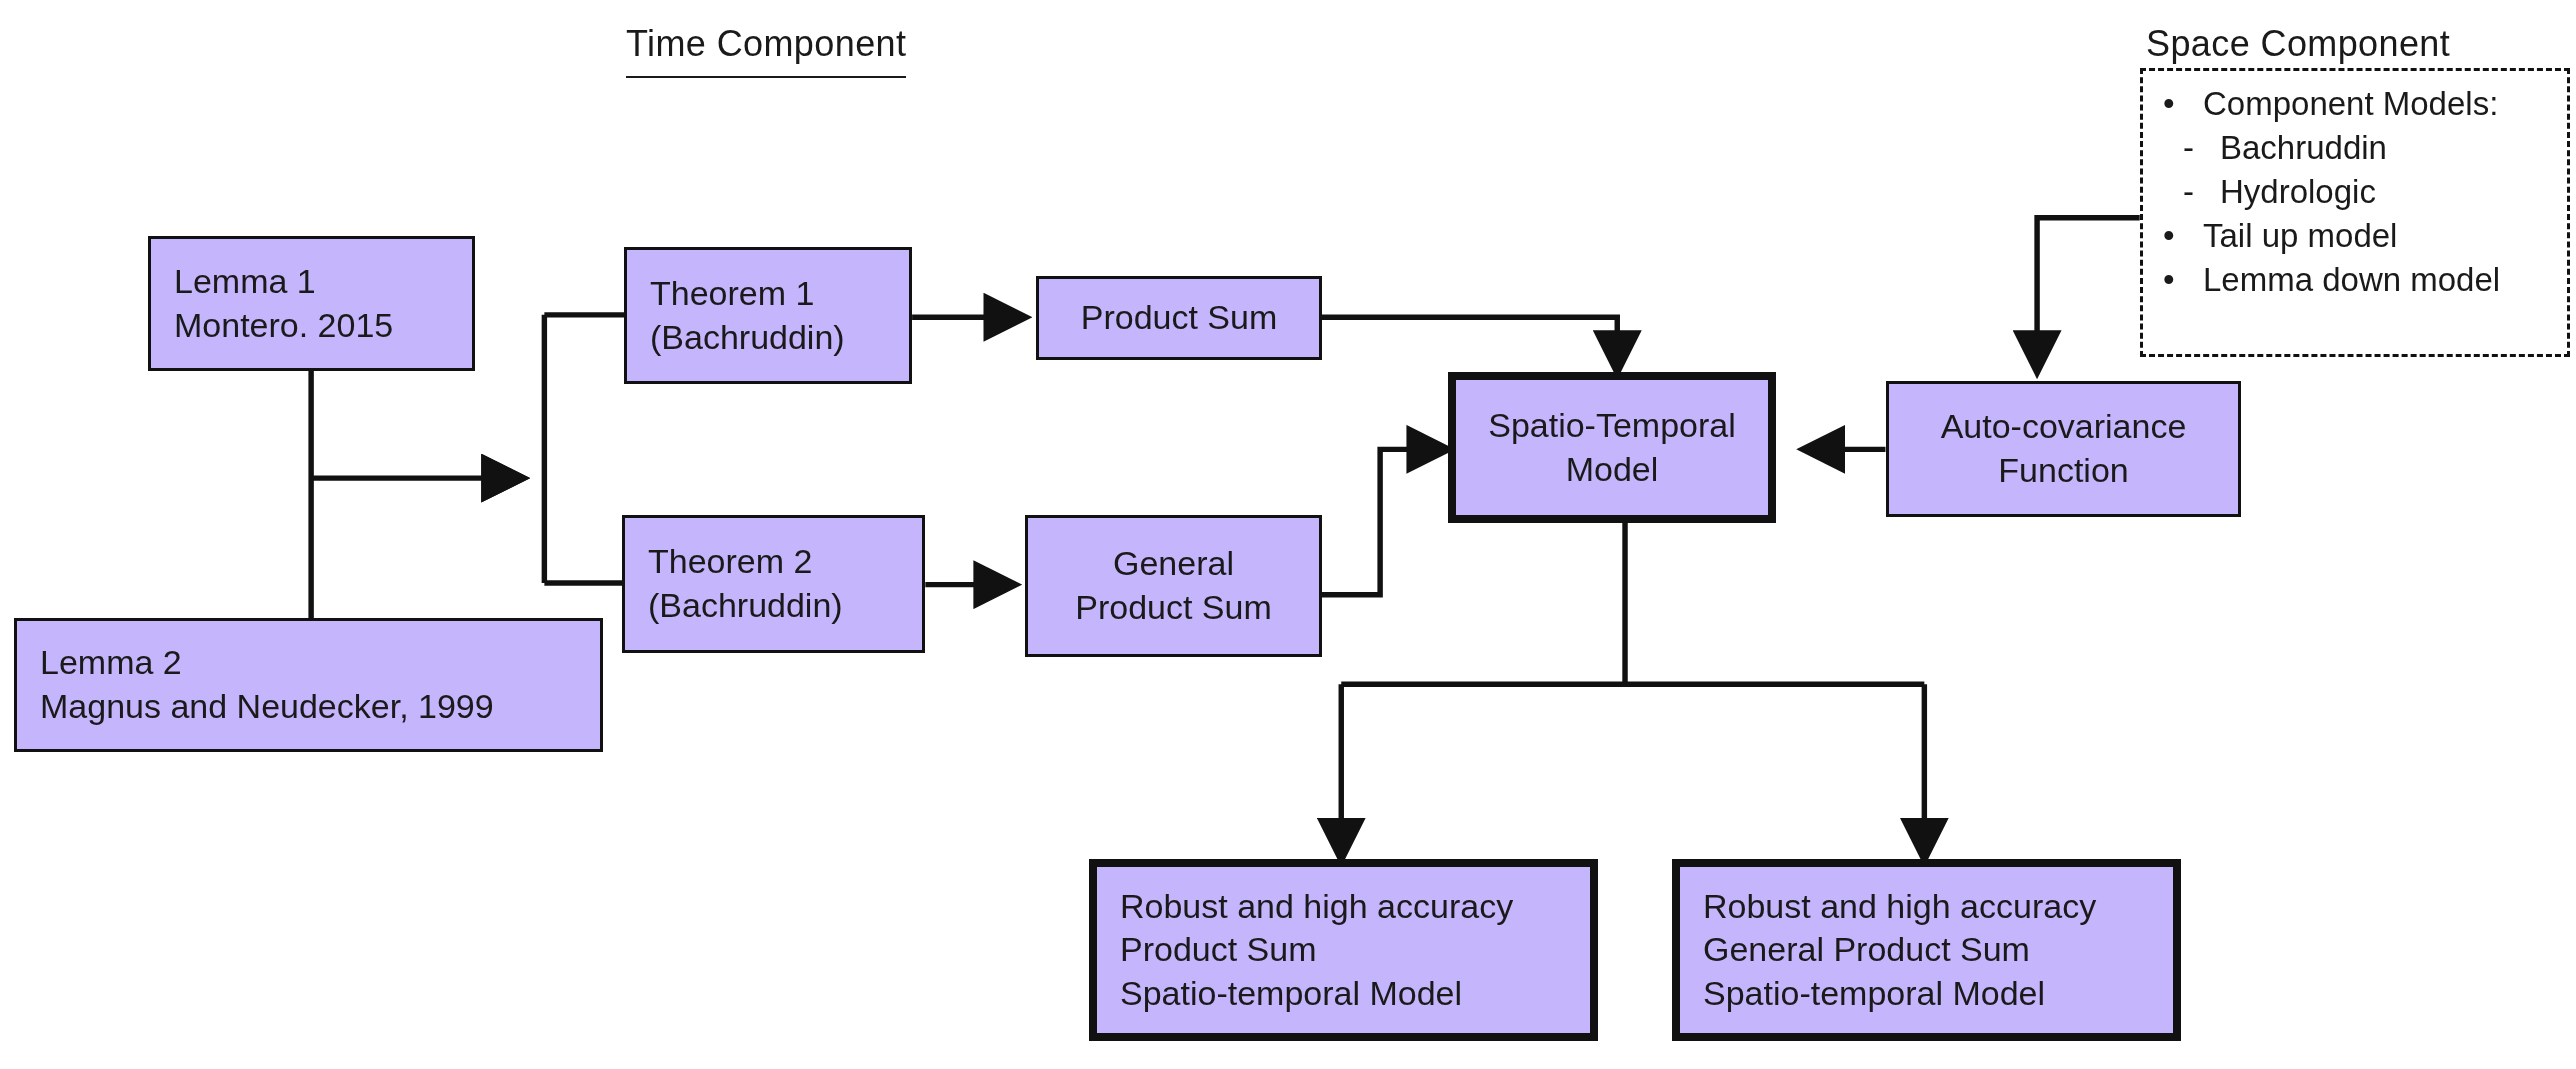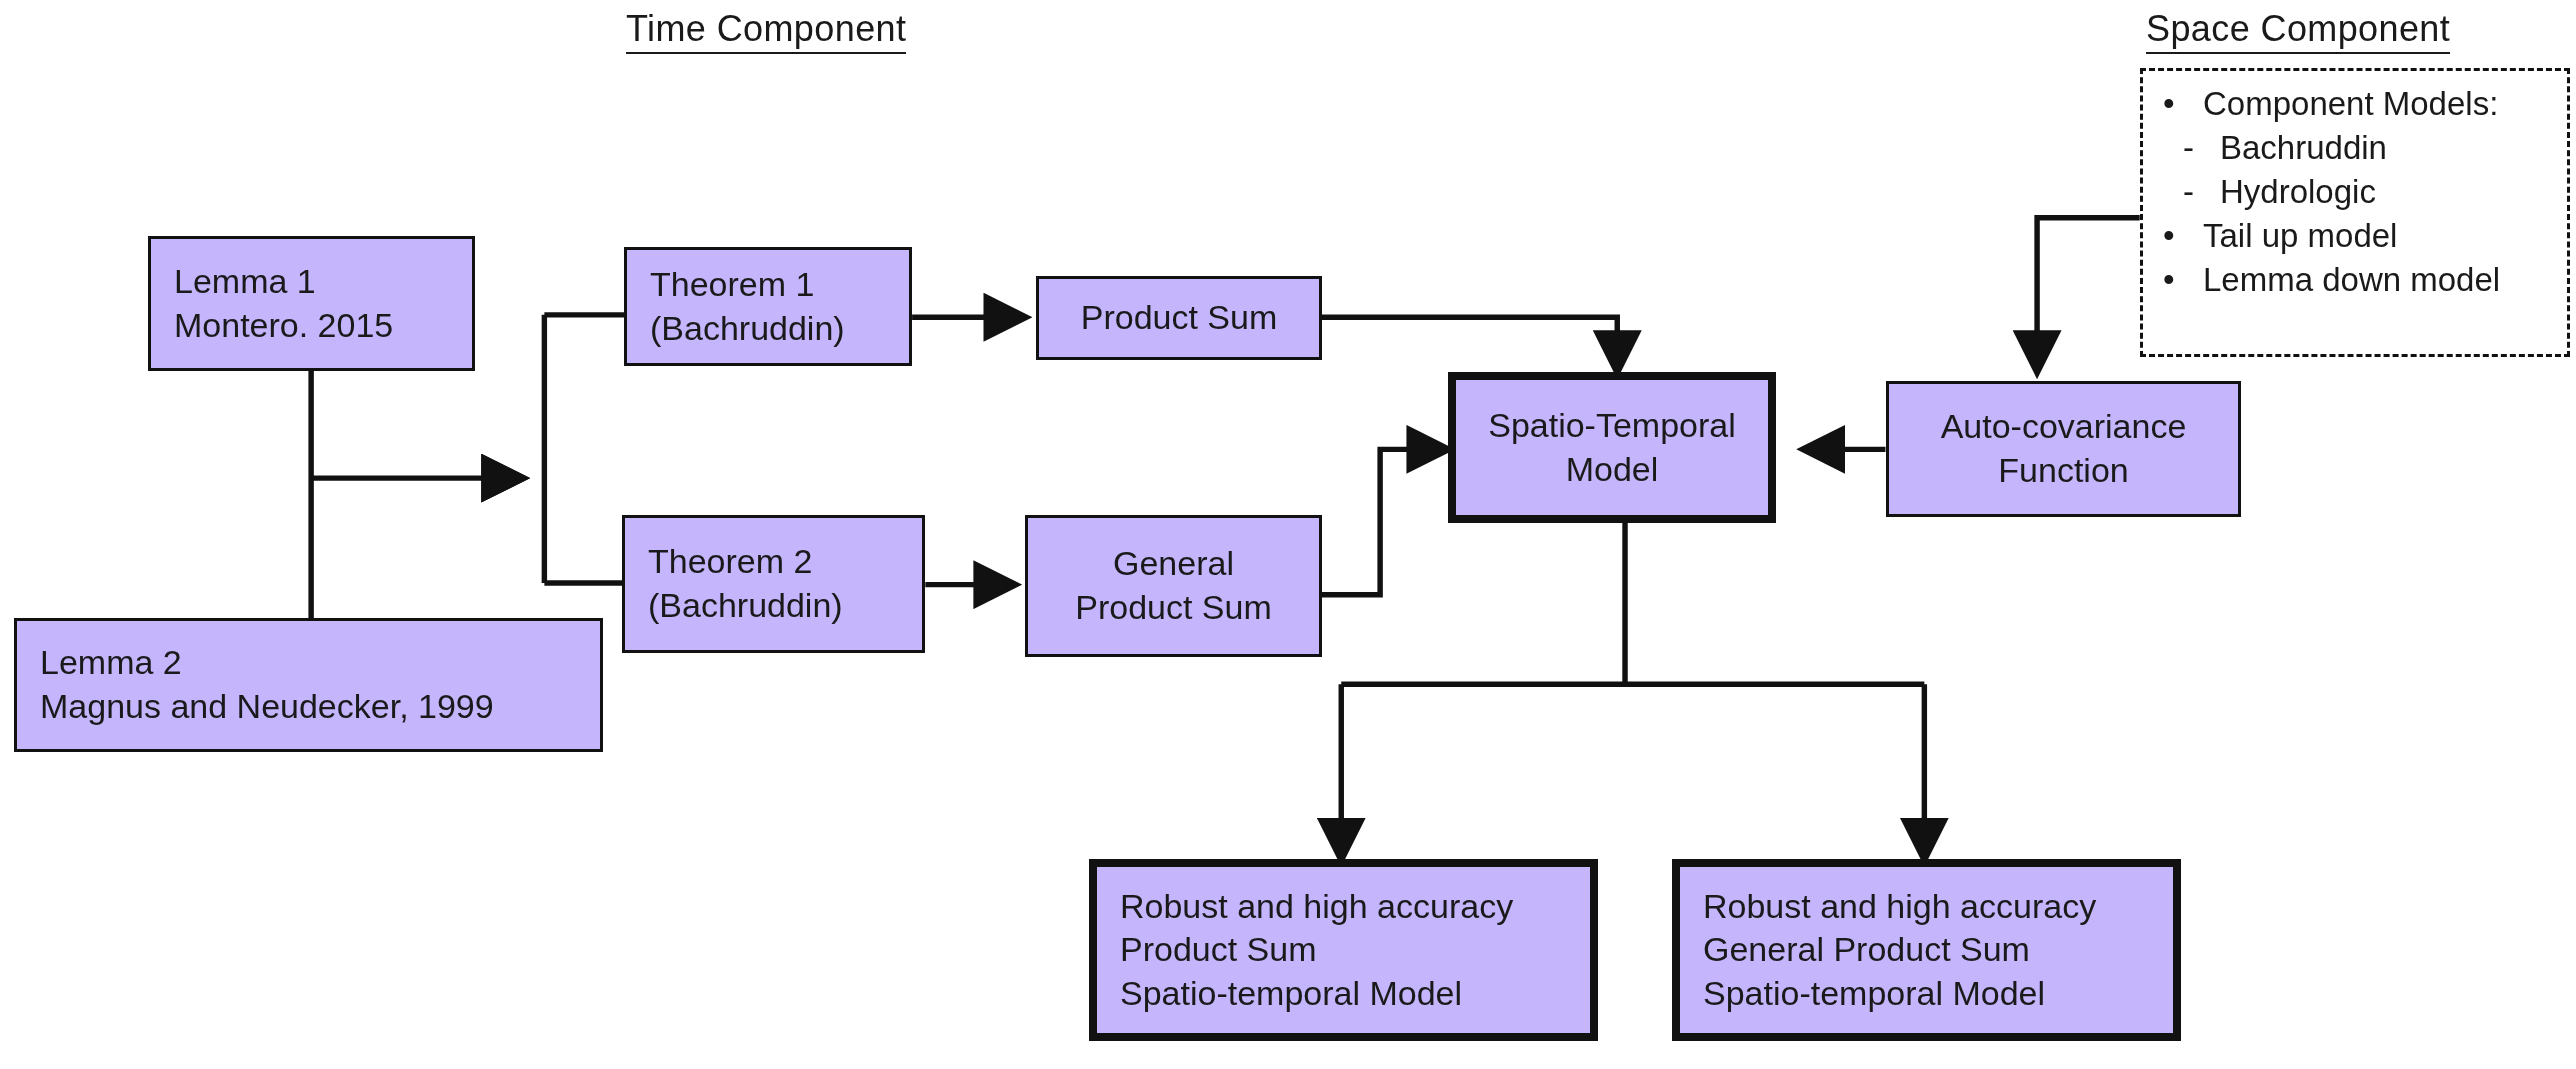--- a/index.html
+++ b/index.html
@@ -25,22 +25,23 @@
   }
   .section-label {
     position: absolute;
     font-size: 36px;
     color: #1a1a1a;
     white-space: nowrap;
     letter-spacing: 0.4px;
   }
   .section-label .ul {
     border-bottom: 2.3px solid #1a1a1a;
-    padding-bottom: 2px;
+    padding-bottom: 11px;
     display: inline-block;
+    margin-top: 15px;
   }
   .node {
     position: absolute;
     box-sizing: border-box;
     background: #c4b5fd;
     border: 3.9px solid #111111;
     display: flex;
     flex-direction: column;
     justify-content: center;
     color: #1a1a1a;
@@ -156,21 +157,21 @@
   <div class="node pad-l" style="left:148px; top:236px; width:327px; height:135px;">
     <span class="ln">Lemma 1</span>
     <span class="ln">Montero. 2015</span>
   </div>
 
   <div class="node pad-l" style="left:14px; top:618px; width:589px; height:134px;">
     <span class="ln">Lemma 2</span>
     <span class="ln">Magnus and Neudecker, 1999</span>
   </div>
 
-  <div class="node pad-l" style="left:624px; top:247px; width:288px; height:119px;">
+  <div class="node pad-l" style="left:624px; top:247px; width:288px; height:137px;">
     <span class="ln">Theorem 1</span>
     <span class="ln">(Bachruddin)</span>
   </div>
 
   <div class="node pad-l" style="left:622px; top:515px; width:303px; height:138px;">
     <span class="ln">Theorem 2</span>
     <span class="ln">(Bachruddin)</span>
   </div>
 
   <div class="node ctr" style="left:1036px; top:276px; width:286px; height:84px;">

